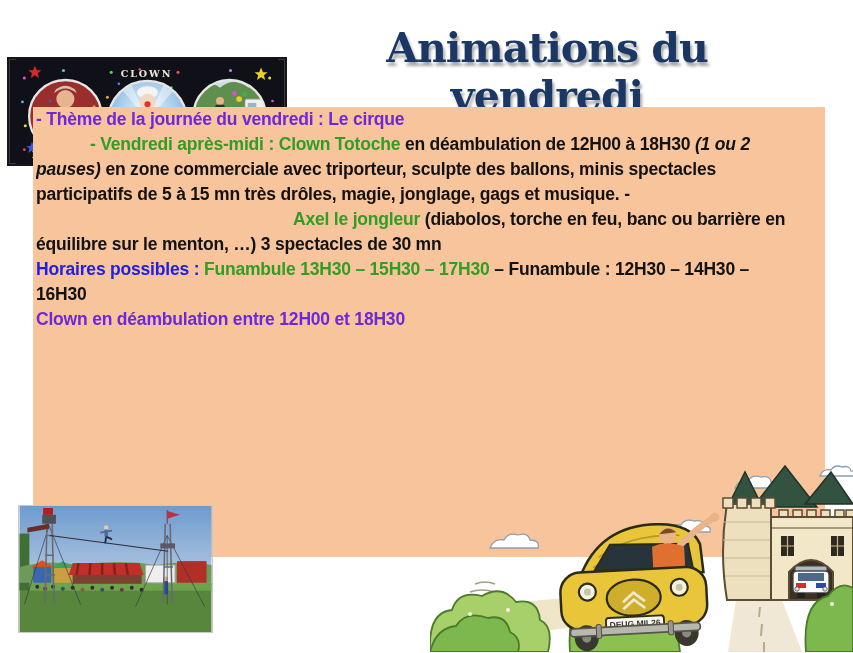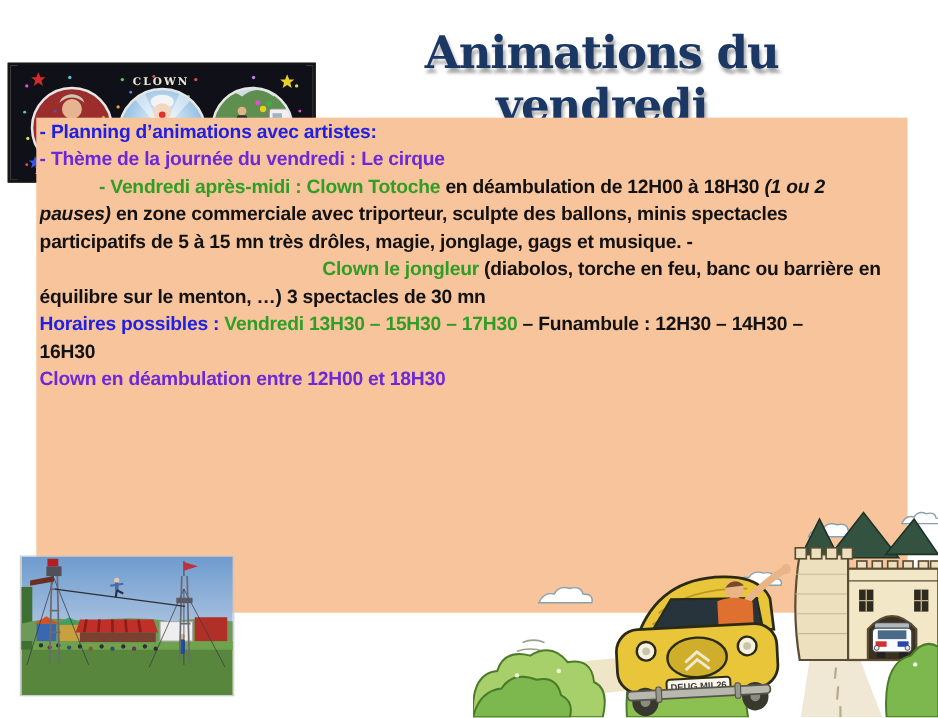--- a/index.html
+++ b/index.html
@@ -175,25 +175,24 @@
         <use href="#star" transform="translate(17,93) scale(0.9)" fill="#3858e0"></use>
         <use href="#star" transform="translate(258,94) scale(0.9)" fill="#38b838"></use>
       </g>
     </svg>
   </div>
 
   <h1 class="title">Animations du vendredi</h1>
 
   <div class="panel">
     <div class="panel-text">
-      <p class="p-heading t-blue">- Planning d’animations avec artistes:</p>
       <p class="p-theme t-red">- Thème de la journée du vendredi : Le cirque</p>
       <p class="p-vendredi"><span class="t-green">- Vendredi après-midi :  Clown Totoche </span><span>en déambulation de 12H00 à 18H30 </span><span class="t-italic">(1 ou 2 pauses)</span><span> en zone commerciale avec triporteur, sculpte des ballons, minis spectacles participatifs de 5 à 15 mn très drôles, magie, jonglage, gags et musique.  -</span></p>
-      <p class="p-axel"><span class="t-green">Clown le jongleur </span><span>(diabolos, torche en feu, banc ou barrière en équilibre sur le menton, …) 3 spectacles de 30 mn</span></p>
-      <p class="p-horaires"><span class="t-blue">Horaires possibles : </span><span class="t-green">Vendredi 13H30 – 15H30 – 17H30 </span><span>– Funambule : 12H30 – 14H30 – 16H30</span></p>
+      <p class="p-axel"><span class="t-green">Axel le jongleur </span><span>(diabolos, torche en feu, banc ou barrière en équilibre sur le menton, …) 3 spectacles de 30 mn</span></p>
+      <p class="p-horaires"><span class="t-blue">Horaires possibles : </span><span class="t-green">Funambule 13H30 – 15H30 – 17H30 </span><span>– Funambule : 12H30 – 14H30 – 16H30</span></p>
       <p class="p-clown t-red">Clown en déambulation entre 12H00 et 18H30</p>
     </div>
   </div>
 
   <div class="photo">
     <svg viewBox="0 0 195 128">
       <defs>
         <linearGradient id="skyg" x1="0" y1="0" x2="0" y2="1">
           <stop offset="0" stop-color="#6e9bce"></stop>
             <stop offset="1" stop-color="#b7cbe4"></stop>

